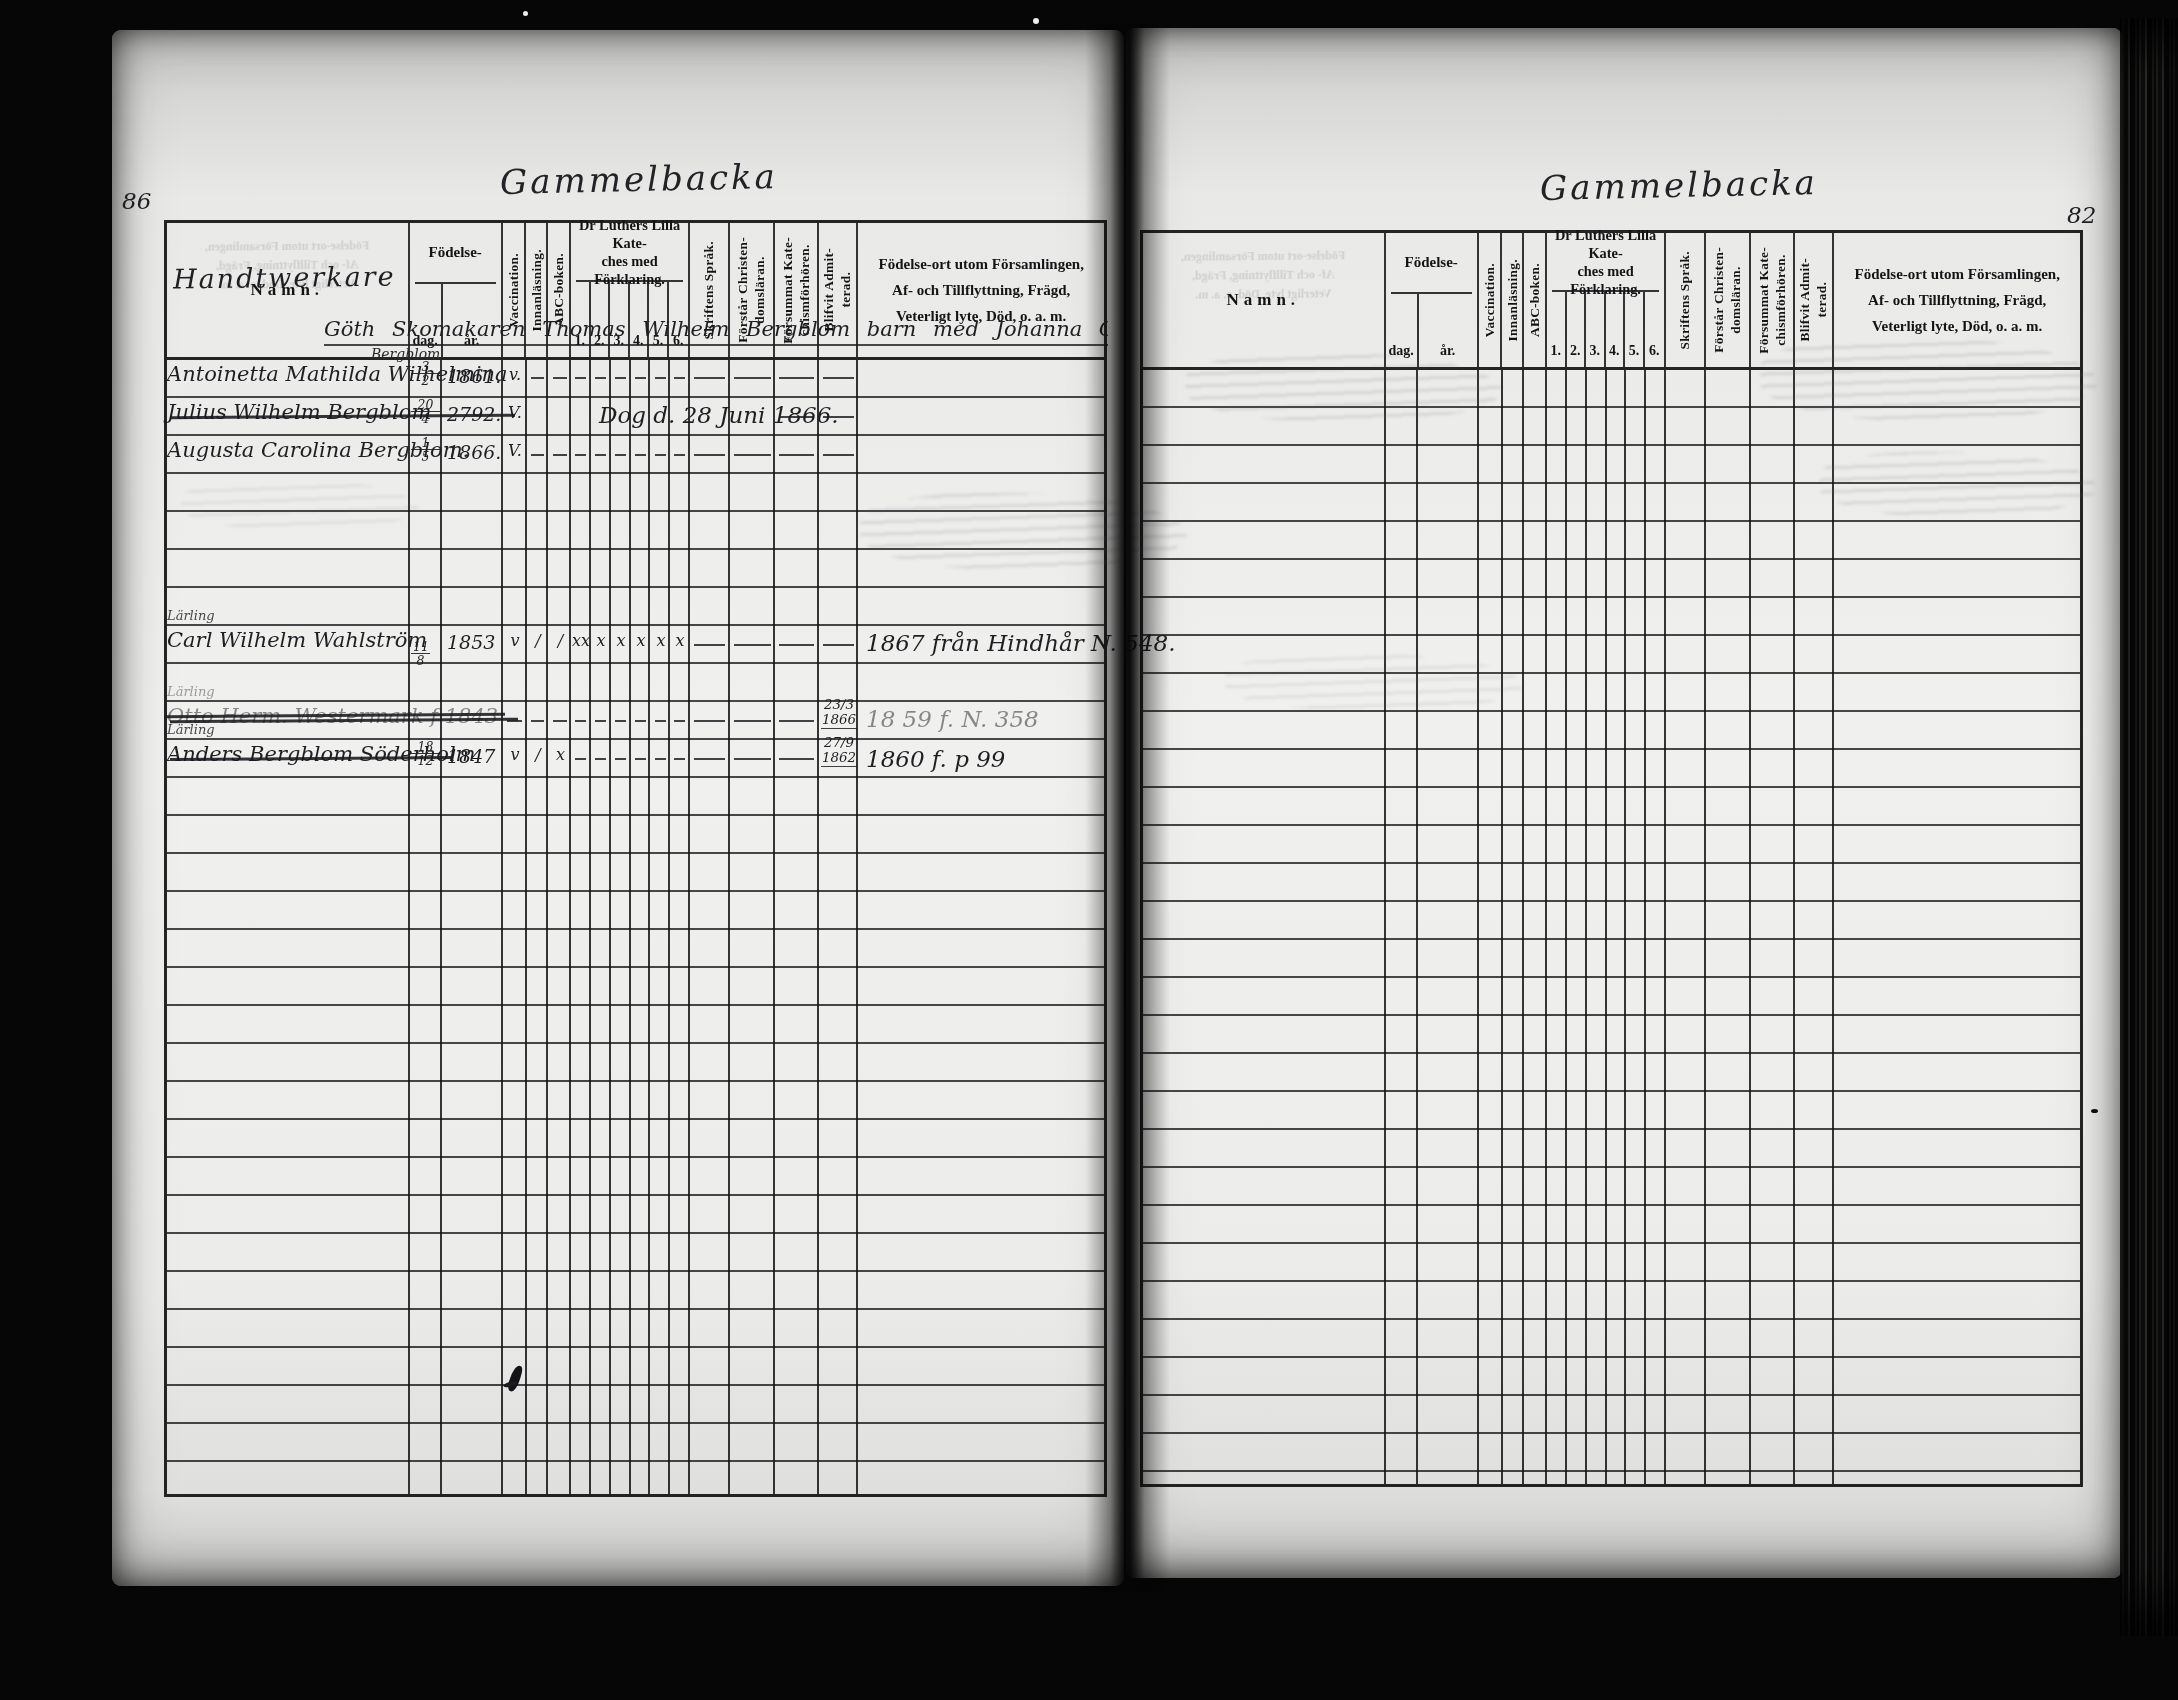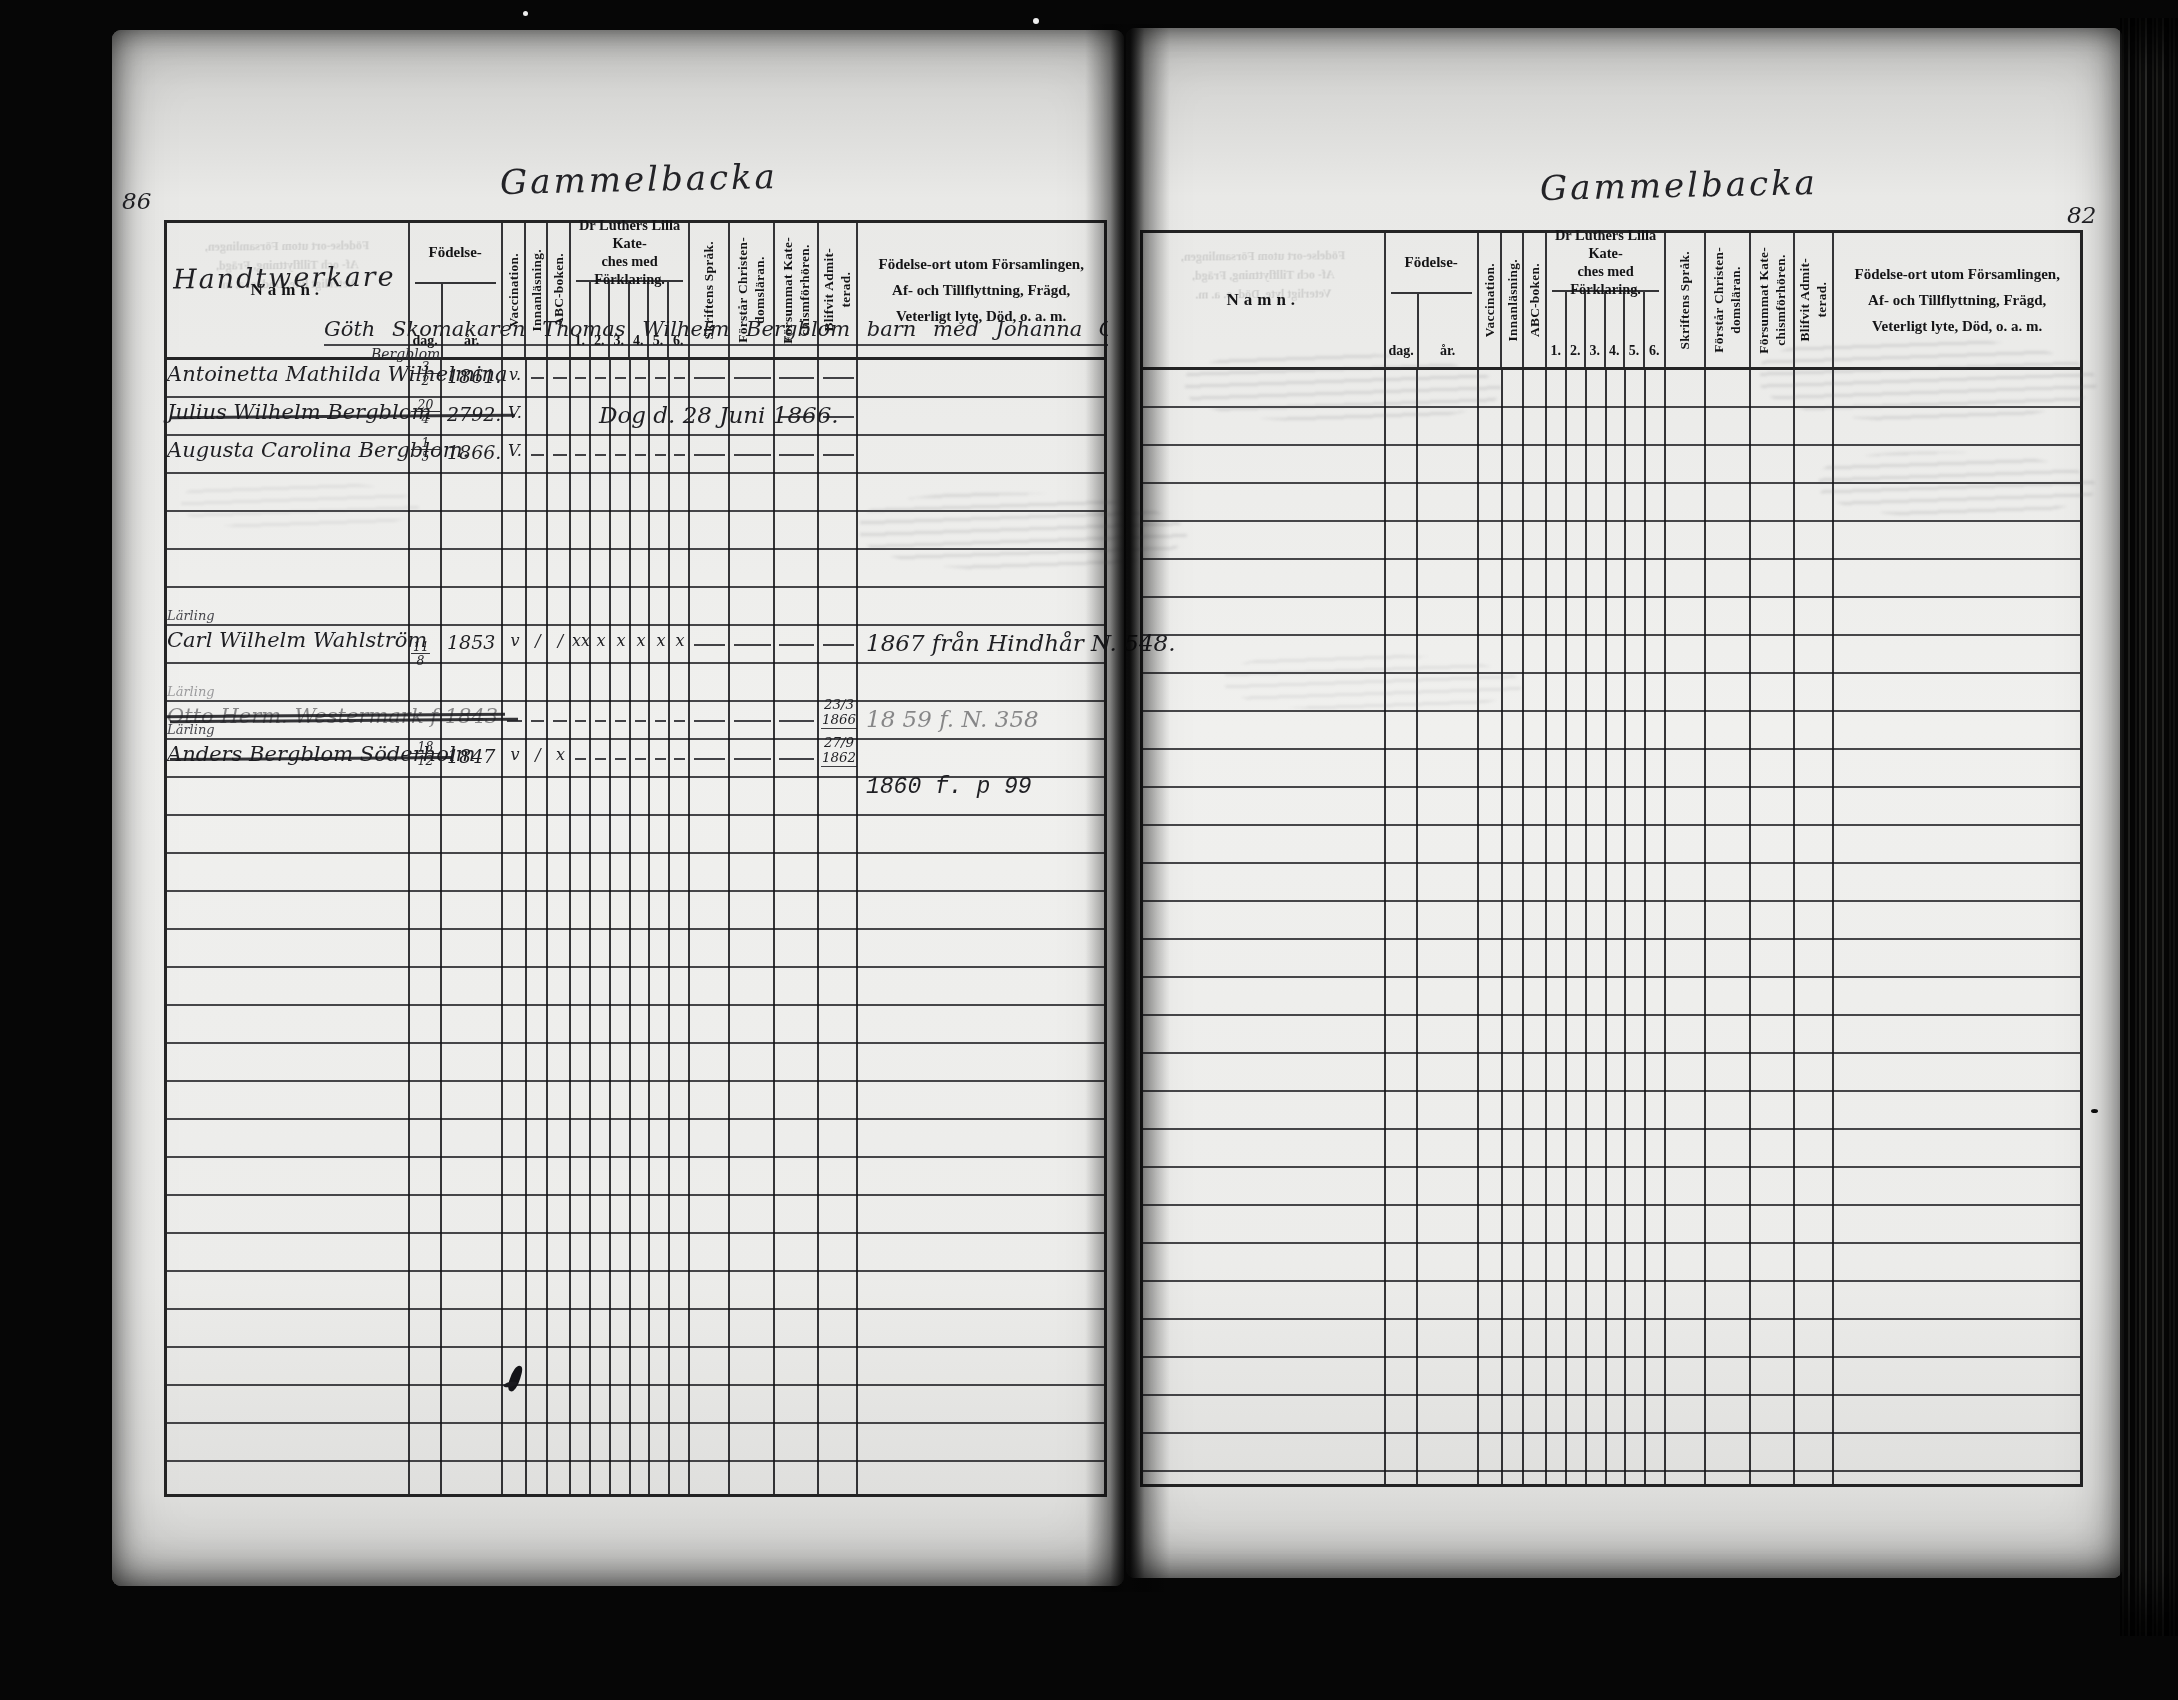--- a/index.html
+++ b/index.html
@@ -295,21 +295,21 @@
         <div class="hw e-mark" style="left: 437px; top: 715px; width: 23px;">x</div>
         <div class="dash" style="left: 463px; top: 728px; width: 11px;"></div>
         <div class="dash" style="left: 483px; top: 728px; width: 11px;"></div>
         <div class="dash" style="left: 503px; top: 728px; width: 11px;"></div>
         <div class="dash" style="left: 523px; top: 728px; width: 11px;"></div>
         <div class="dash" style="left: 543px; top: 728px; width: 11px;"></div>
         <div class="dash" style="left: 562px; top: 728px; width: 11px;"></div>
         <div class="dash" style="left: 582px; top: 728px; width: 31px;"></div>
         <div class="dash" style="left: 622px; top: 728px; width: 37px;"></div>
         <div class="dash" style="left: 667px; top: 728px; width: 35px;"></div>
-        <div class="hw e-note" style="left: 754px; top: 744px; font-family: Liberation Mono, monospace;">1860 f. p 99</div>
+        <div class="hw e-note" style="left: 754px; top: 716px;">1860 f. p 99</div>
         <div class="admit" style="left: 709px; top: 705px; width: 36px;">
           <div>27/9</div>
           <div class="yr">1862</div>
         </div>
         <div class="strike" style="left: 58px; top: 727px; width: 282px;"></div>
       </div>
   </div>
 
   <div class="page page-right">
 

